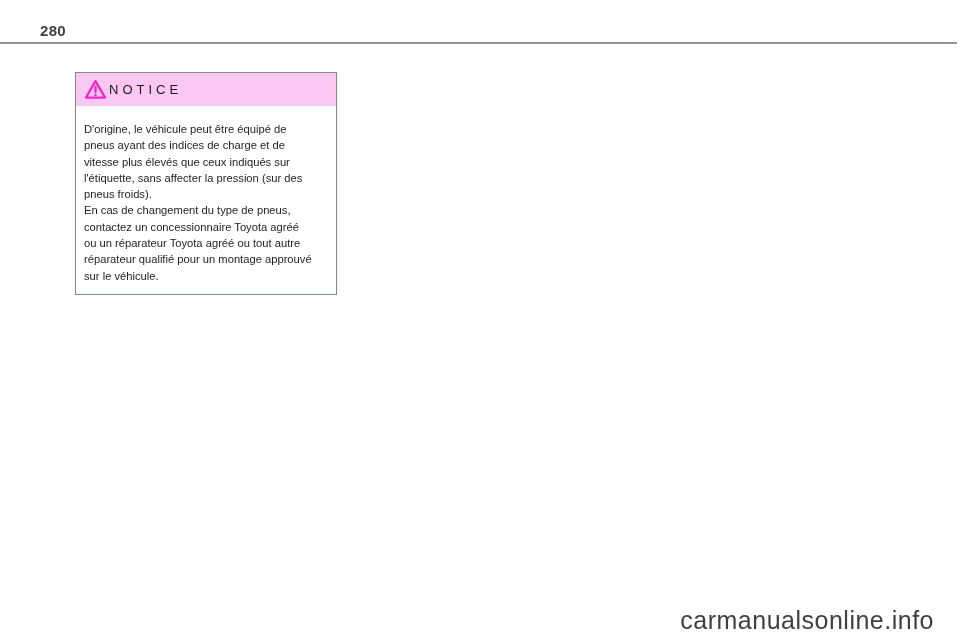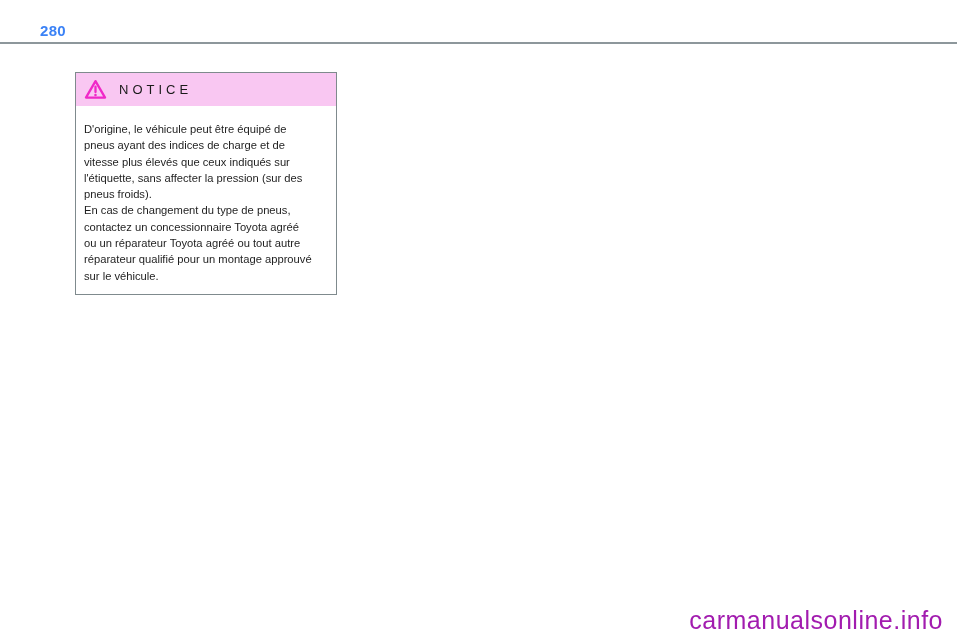--- a/index.html
+++ b/index.html
@@ -10,21 +10,21 @@
     font-family: "Liberation Sans", sans-serif;
     position: relative;
   }
   .page { position: relative; width: 960px; height: 640px; background: #ffffff; }
 
   .page-number {
     position: absolute;
     left: 40px; top: 22px;
     font-size: 15px;
     font-weight: 700;
-    color: #3b82f6;
+    color: #404040;
     letter-spacing: 0.3px;
   }
   .header-rule {
     position: absolute;
     left: 0; top: 42px;
     width: 957px; height: 2px;
     background: #8d979b;
   }
 
   .notice-box {
@@ -38,39 +38,39 @@
     height: 33px;
     background: #f9c7f2;
     display: flex;
     align-items: center;
     padding-left: 8px;
   }
   .notice-title {
     font-size: 13px;
     color: #1a1a1a;
     letter-spacing: 4px;
-    margin-left: 12px;
+    margin-left: 2px;
     font-weight: 400;
   }
   .warning-icon { width: 23px; height: 21px; display: block; }
 
   .notice-body {
     padding: 7px 4px 10px 8px;
     font-size: 11.2px;
     line-height: 16.3px;
     color: #1e1e1e;
     white-space: pre;
     margin-top: 8px;
   }
 
   .watermark {
     position: absolute;
-    right: 17px; bottom: 5px;
+    right: 26px; bottom: 5px;
     font-size: 25px;
-    color: #a21caf;
+    color: #404040;
     letter-spacing: 0.5px;
   }
 </style>
 </head>
 <body>
 
 <div class="page">
 
   <div class="page-number">280</div>
 

